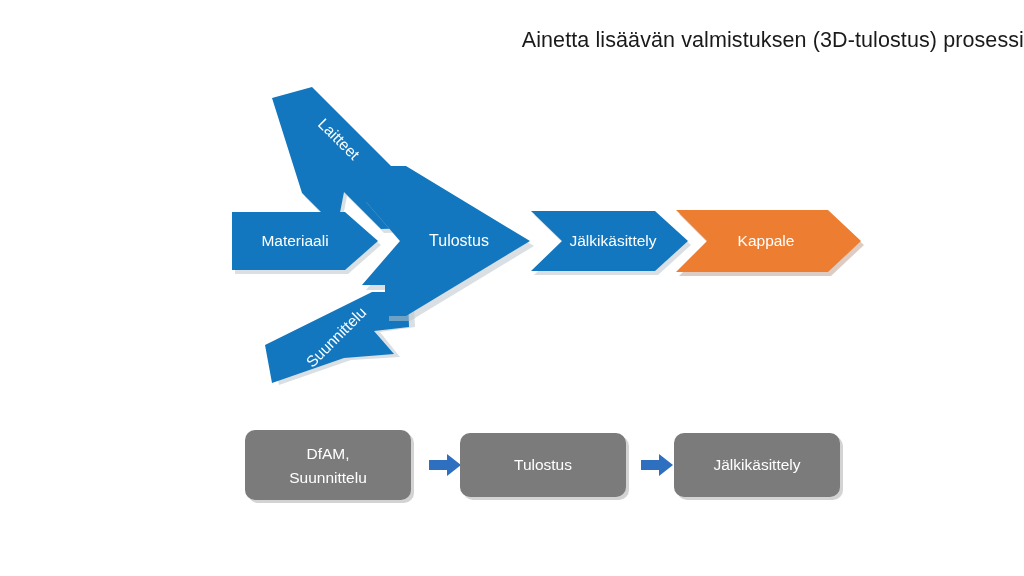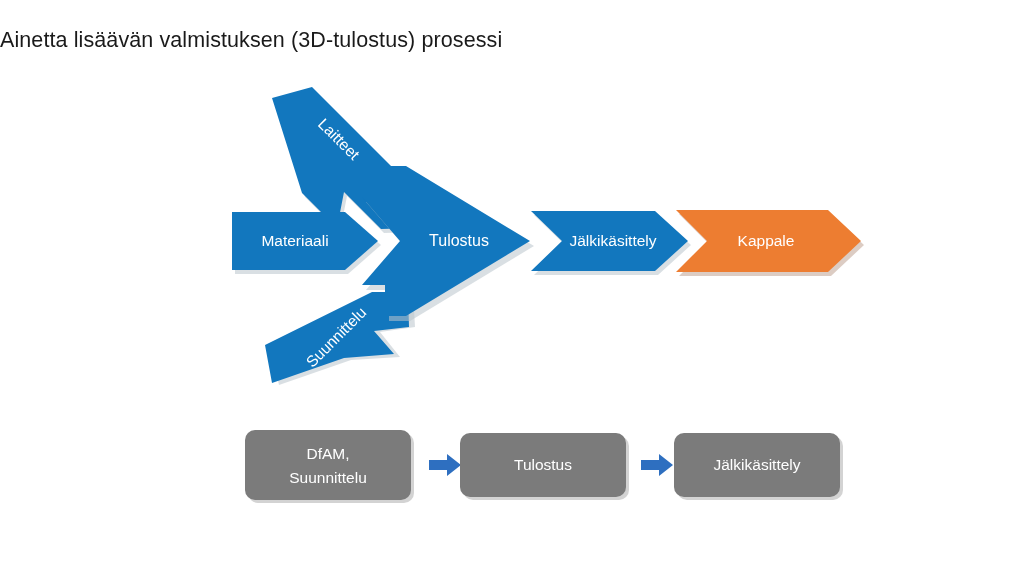--- a/index.html
+++ b/index.html
@@ -19,21 +19,21 @@
     left: 0; top: 0;
     width: 1024px;
     height: 576px;
     background: #ffffff;
   }
   .title {
     position: absolute;
     left: 0;
     top: 28px;
     width: 1024px;
-    text-align: left;
+    text-align: right;
     font-size: 21.5px;
     color: #1a1a1a;
     letter-spacing: 0.1px;
     white-space: nowrap;
   }
   svg.stage {
     position: absolute;
     left: 0; top: 0;
     width: 1024px;
     height: 576px;

